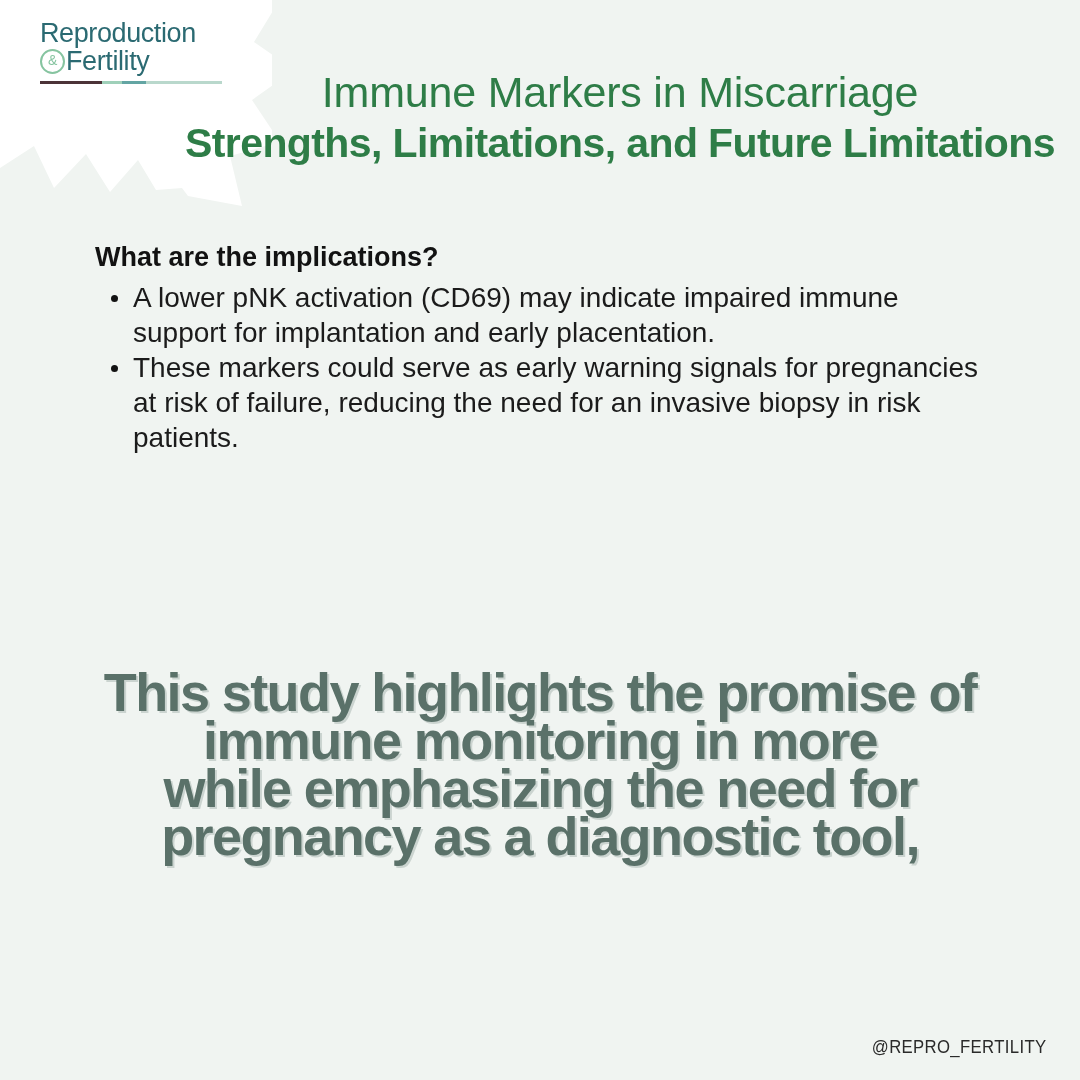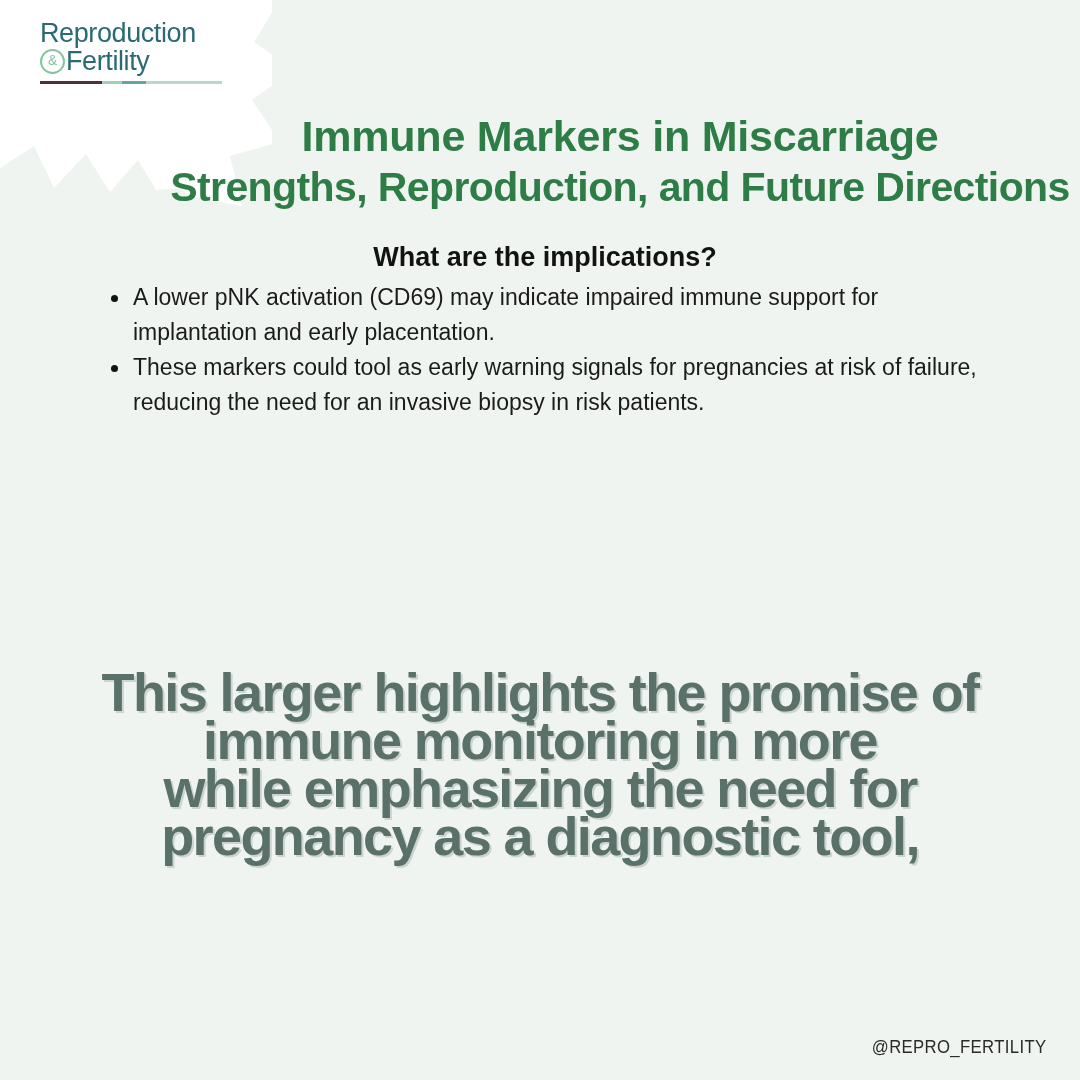--- a/index.html
+++ b/index.html
@@ -87,57 +87,55 @@
   .title-wrap {
     position: absolute;
     left: 170px;
     top: 66px;
     width: 900px;
     text-align: center;
   }
   .title-l1 {
     font-size: 43px;
     line-height: 52px;
-    font-weight: 700;
+    font-weight: 400;
     color: #2e7d47;
     letter-spacing: -0.2px;
-    margin-top: 44px;
   }
   .title-l2 {
     font-size: 41px;
     line-height: 50px;
     font-weight: 700;
     color: #2e7d47;
     letter-spacing: -0.6px;
     white-space: nowrap;
   }
 
   
   .impl-wrap {
     position: absolute;
     left: 95px;
     top: 240px;
     width: 900px;
   }
   .impl-head {
-    text-align: center;
     font-size: 27px;
     line-height: 34px;
     font-weight: 700;
     color: #121212;
     margin-bottom: 6px;
   }
   ul.impl-list {
     margin: 0;
     padding: 0 0 0 38px;
     list-style: none;
   }
   ul.impl-list li {
     position: relative;
-    font-size: 23px;
+    font-size: 28px;
     line-height: 35px;
     color: #1b1b1b;
     margin-bottom: 0;
   }
   ul.impl-list li::before {
     content: "";
     position: absolute;
     left: -22px;
     top: 15px;
     width: 7px;
@@ -197,33 +195,33 @@
     <div class="logo-line1">Reproduction</div>
     <div class="logo-line2">
       <span class="logo-amp">&amp;</span>
       <span>Fertility</span>
     </div>
     <div class="logo-rule"></div>
   </div>
 
   <div class="title-wrap">
     <div class="title-l1">Immune Markers in Miscarriage</div>
-    <div class="title-l2">Strengths, Reproduction, and Future Directions</div>
+    <div class="title-l2">Strengths, Limitations, and Future Limitations</div>
   </div>
 
   <div class="impl-wrap">
     <div class="impl-head">What are the implications?</div>
     <ul class="impl-list">
       <li>A lower pNK activation (CD69) may indicate impaired immune support for implantation and early placentation.</li>
-      <li>These markers could tool as early warning signals for pregnancies at risk of failure, reducing the need for an invasive biopsy in risk patients.</li>
+      <li>These markers could serve as early warning signals for pregnancies at risk of failure, reducing the need for an invasive biopsy in risk patients.</li>
     </ul>
   </div>
 
   <div class="quote-wrap">
-    <div class="quote-line">This larger highlights the promise of</div>
+    <div class="quote-line">This study highlights the promise of</div>
     <div class="quote-line">immune monitoring in more</div>
     <div class="quote-line">while emphasizing the need for</div>
     <div class="quote-line">pregnancy as a diagnostic tool,</div>
   </div>
 
   <div class="handle">@REPRO_FERTILITY</div>
 
 </div>
 
 </body></html>

